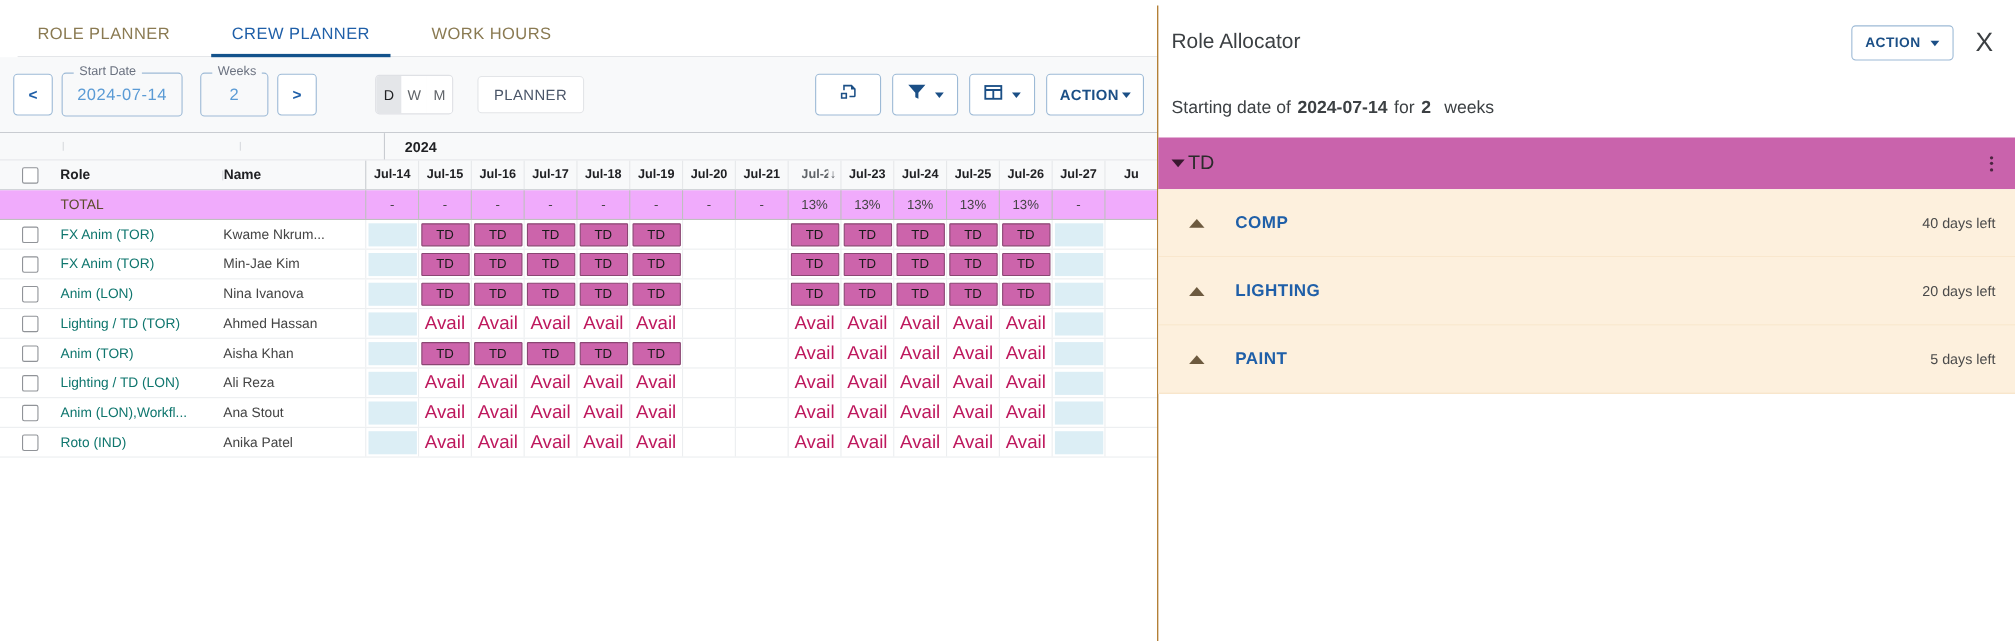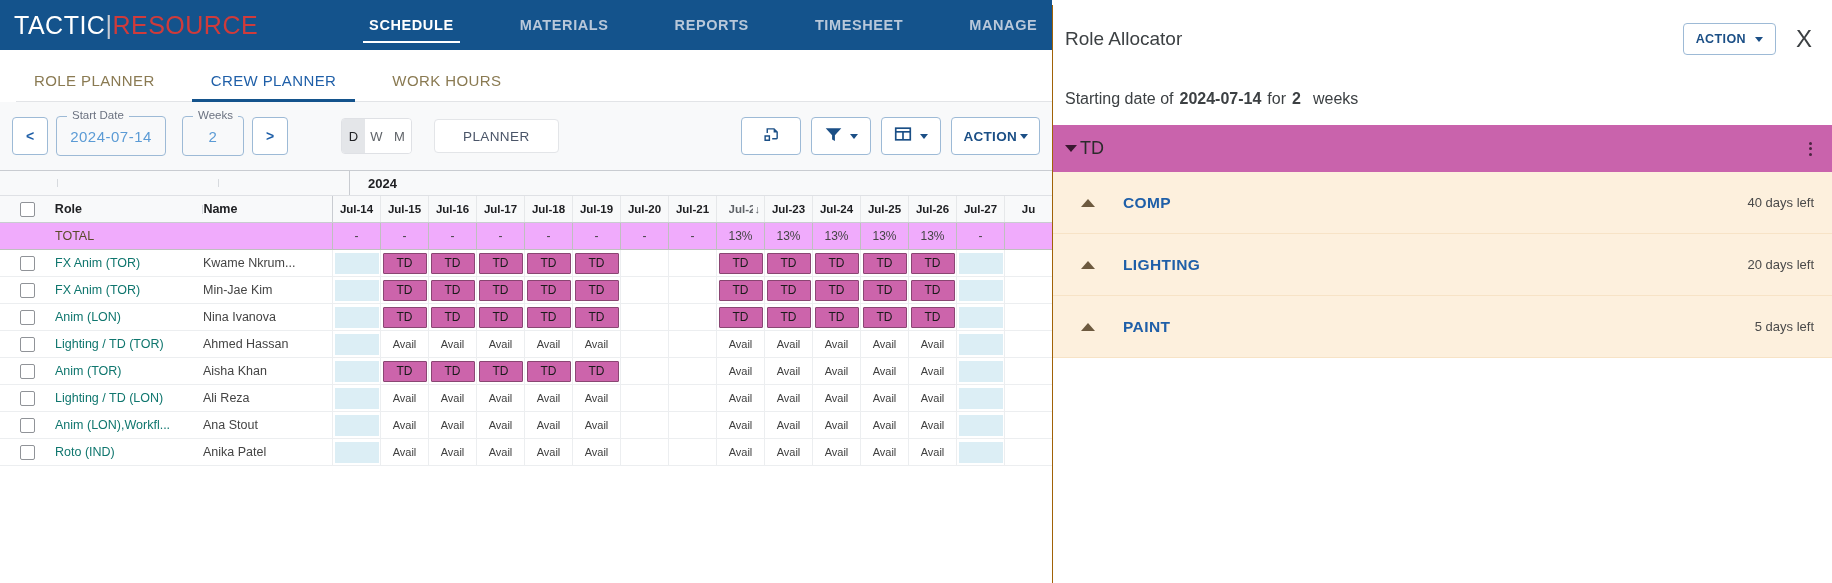--- a/index.html
+++ b/index.html
@@ -62,21 +62,21 @@
   .f-date { width:110px; }
   .f-weeks { width:62px; }
   .dwm { display:flex; margin-left:53px; border:1px solid #dfe1e5; border-radius:4px; overflow:hidden; height:36px; }
   .dwm span {
     width:23px; display:flex; align-items:center; justify-content:center;
     font-size:13px; color:#5f6368; background:#fff; cursor:pointer;
   }
   .dwm span.sel { background:#e4e6e9; color:#202124; }
   .btn-text {
     height:34px; border:1px solid #e3e5e8; border-radius:4px; background:#fff; color:#4a5568;
-    font-size:13.5px; letter-spacing:.4px; padding:0 28px; display:flex; align-items:center; margin-left:22px; cursor:pointer;
+    font-size:13.5px; letter-spacing:.4px; padding:0 14px; display:flex; align-items:center; margin-left:22px; cursor:pointer;
   }
   .spacer { flex:1; }
   .btn-icon {
     height:38px; min-width:60px; border:1px solid #9dbad6; border-radius:4px; background:#fff;
     display:flex; align-items:center; justify-content:center; gap:5px; margin-left:10px; cursor:pointer;
   }
   .btn-action {
     height:38px; border:1px solid #9dbad6; border-radius:4px; background:#fff; color:#1b4f86;
     font-size:13.5px; font-weight:bold; letter-spacing:.3px; padding:0 11px; display:flex; align-items:center; margin-left:10px; cursor:pointer;
   }
@@ -115,21 +115,21 @@
   .totalrow .role { color:#5b4b2a; font-size:12.5px; }
   .totalrow .dv { border-left:1px solid #bfbfbf; }
   .dv {
     width:48px; min-width:48px; display:flex; align-items:center; justify-content:center;
     font-size:12px; color:#444; border-left:1px solid #eceef0;
   }
   .chip {
     width:44px; height:21px; background:#cc64ab; border:1px solid #8a4673; border-radius:1px;
     display:flex; align-items:center; justify-content:center; font-size:12px; color:#1a1a1a; cursor:pointer;
   }
-  .availtxt { font-size:11px; color:#404040; }
+  .availtxt { font-size:17px; color:#be185d; }
   .blank-blue { background:#dceef5; width:44px; height:21px; }
 
   
   .panel { position:absolute; left:1052px; top:5px; width:780px; height:583px; background:#fff;
            border-left:1px solid #a16207; }
   .p-head { height:68px; display:flex; align-items:center; padding:0 0 0 12px; }
   .p-title { font-size:19px; color:#3c4043; flex:1; }
   .p-action {
     height:32px; border:1px solid #9dbad6; border-radius:4px; background:#fff; color:#1b4f86;
     font-size:12.5px; font-weight:bold; letter-spacing:.4px; padding:0 12px; display:flex; align-items:center; gap:6px; cursor:pointer;
@@ -154,32 +154,20 @@
   .rrow .rdays { padding-right:18px; font-size:13px; color:#4a4a4a; }
   .rrow .rdays b { font-weight:normal; }
 </style>
 </head>
 <body>
 
 <div class="app">
 
   <div class="main">
 
-    <div class="topnav">
-      <div class="logo">
-        <span class="t1">TACTIC</span><span class="bar">|</span><span class="t2">RESOURCE</span>
-      </div>
-      <div class="navitems">
-        <div class="navitem active">SCHEDULE</div>
-        <div class="navitem">MATERIALS</div>
-        <div class="navitem">REPORTS</div>
-        <div class="navitem">TIMESHEET</div>
-        <div class="navitem">MANAGE</div>
-      </div>
-    </div>
 
     <div class="subtabs">
       <div class="subtab">ROLE PLANNER</div>
       <div class="subtab active">CREW PLANNER</div>
       <div class="subtab">WORK HOURS</div>
     </div>
 
     <div class="toolbar">
       <div class="btn-sq">&lt;</div>
       <div class="field f-date">

